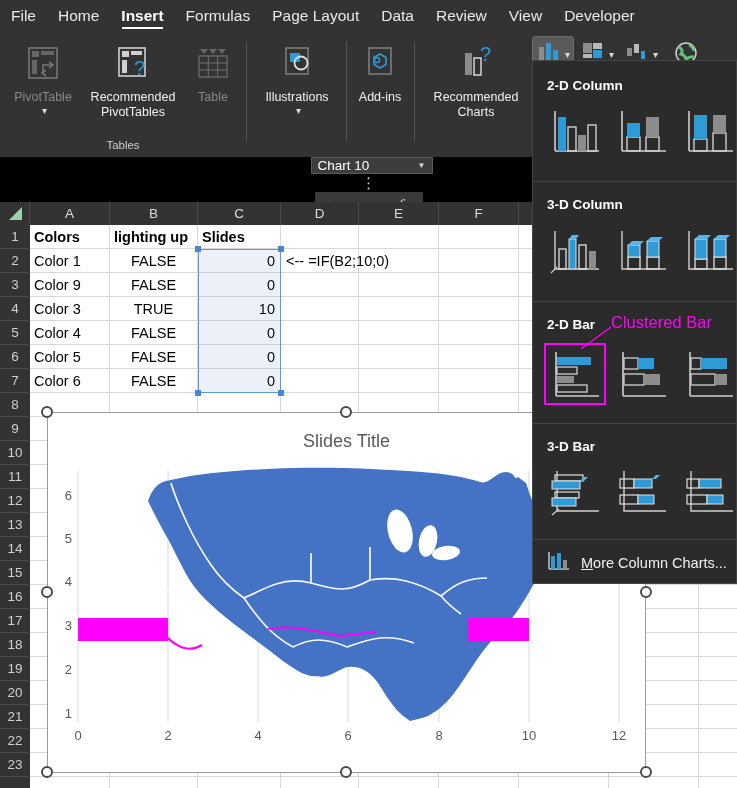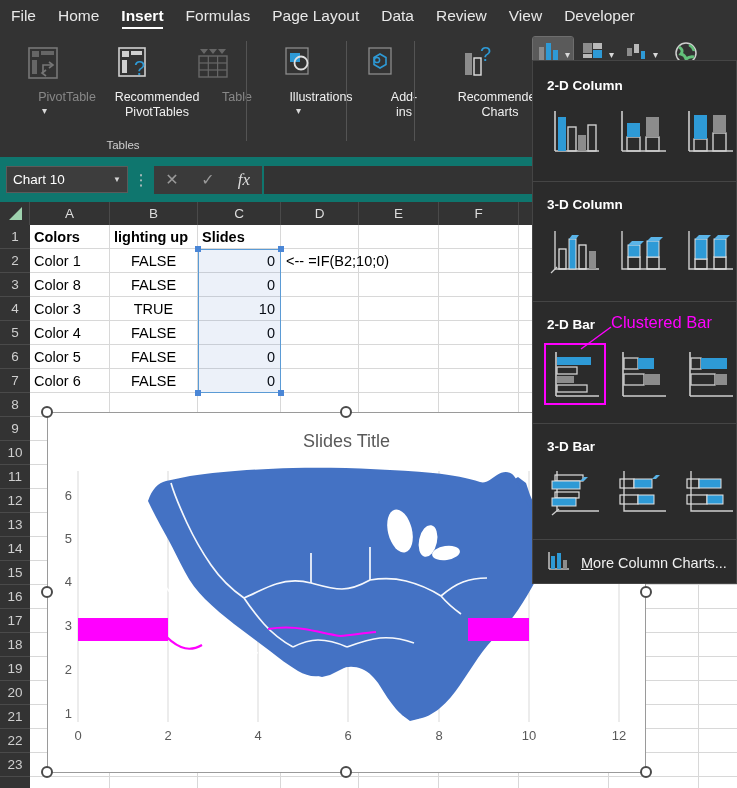--- a/index.html
+++ b/index.html
@@ -37,36 +37,36 @@
   .rgroup-label {
     position: absolute; bottom: 4px; left: 0; width: 100%;
     text-align: center; color: #d0d0d0; font-size: 11.5px;
   }
   .ritem {
     position: absolute; display: flex; flex-direction: column;
     align-items: center; cursor: default;
   }
   .ritem-lbl {
     color: #f0f0f0; font-size: 12.5px; text-align: center;
-    line-height: 15px; margin-top: 3px; margin-left: 48px;
+    line-height: 15px; margin-top: 3px;
   }
   .ritem.disabled .ritem-lbl { color: #888888; }
   .ritem.disabled svg { opacity: .5; }
 
   .chartbtn {
     position: absolute; display: flex; align-items: center;
     padding: 3px 3px; cursor: default; border-radius: 2px;
   }
   .chartbtn.sel { background: #5a5a5a; outline: 1px solid #6e6e6e; }
   .chev { color: #d8d8d8; font-size: 10px; margin-left: 3px; }
 
   
   .fbar {
     position: absolute; top: 157px; left: 0; width: 737px; height: 45px;
-    background: #0f766e; display: flex; align-items: center;
+    background: #000000; display: flex; align-items: center; flex-direction: column;
   }
   .namebox {
     margin-left: 6px; width: 122px; height: 27px; background: #3d3d3d;
     border: 1px solid #5a5a5a; display: flex; align-items: center;
     padding: 0 6px; color: #ffffff; font-size: 13.5px; justify-content: space-between;
   }
   .namebox .cv { font-size: 8px; color: #d5d5d5; }
   .fdots { width: 26px; text-align: center; color: #c8c8c8; font-size: 15px; letter-spacing: 0; }
   .fbtns { display: flex; align-items: center; height: 28px; background: #3a3a3a; }
   .fbtn { width: 36px; height: 28px; display: flex; align-items: center; justify-content: center; color: #9a9a9a; font-size: 16px; }
@@ -384,21 +384,21 @@
 
       <div class="dcell bold" style="left:0px;  top:0px; width:79px;">Colors</div>
       <div class="dcell bold" style="left:80px; top:0px; width:87px;">lighting up</div>
       <div class="dcell bold" style="left:168px;top:0px; width:82px;">Slides</div>
 
       <div class="dcell" style="left:0px;  top:24px; width:79px;">Color 1</div>
       <div class="dcell ctr" style="left:80px; top:24px; width:87px;">FALSE</div>
       <div class="dcell rt" style="left:168px;top:24px; width:82px;">0</div>
       <div class="dcell" style="left:252px;top:24px; width:180px;">&lt;-- =IF(B2;10;0)</div>
 
-      <div class="dcell" style="left:0px;  top:48px; width:79px;">Color 8</div>
+      <div class="dcell" style="left:0px;  top:48px; width:79px;">Color 9</div>
       <div class="dcell ctr" style="left:80px; top:48px; width:87px;">FALSE</div>
       <div class="dcell rt" style="left:168px;top:48px; width:82px;">0</div>
 
       <div class="dcell" style="left:0px;  top:72px; width:79px;">Color 3</div>
       <div class="dcell ctr" style="left:80px; top:72px; width:87px;">TRUE</div>
       <div class="dcell rt" style="left:168px;top:72px; width:82px;">10</div>
 
       <div class="dcell" style="left:0px;  top:96px; width:79px;">Color 4</div>
       <div class="dcell ctr" style="left:80px; top:96px; width:87px;">FALSE</div>
       <div class="dcell rt" style="left:168px;top:96px; width:82px;">0</div>

